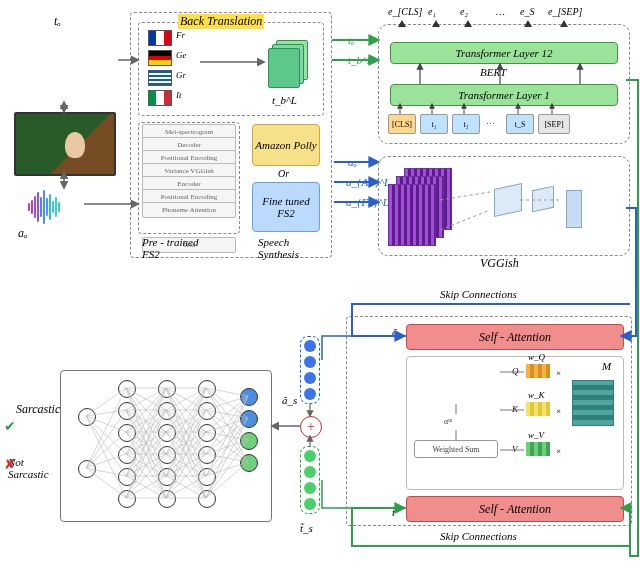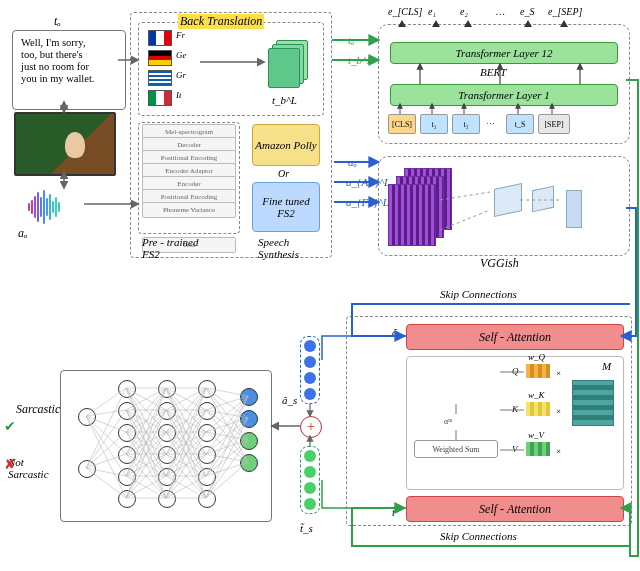--- a/index.html
+++ b/index.html
@@ -64,26 +64,20 @@
   .tick{color:#24a148;font-style:normal;font-size:14px}
   .cross{color:#d12e2e;font-style:normal;font-size:14px}
   
   svg.ov{position:absolute;left:0;top:0;width:640px;height:571px;pointer-events:none}
 </style>
 </head>
 <body>
 <div class="stage">
 
 <div class="lbl cap" style="left:54px;top:14px">tₒ</div>
-<div class="box solid" style="left:12px;top:30px;width:104px;height:70px;border-color:#777;padding:4px">
-  <div class="lbl" style="left:4px;top:2px;position:relative;font-style:normal;font-size:10.5px;line-height:1.15">Well, I'm sorry,
-too, but there's
-just no room for
-you in my wallet.</div>
-</div>
 <div class="photo" style="left:14px;top:112px"></div>
 
 <div class="wave" style="left:28px;top:190px">
   <span style="height:8px;background:#d13a8a"></span>
       <span style="height:14px;background:#c23aa8"></span>
       <span style="height:22px;background:#a64ad6"></span>
       <span style="height:30px;background:#7a5ae8"></span>
       <span style="height:20px;background:#5a7af0"></span>
       <span style="height:34px;background:#4a8ef7"></span>
       <span style="height:18px;background:#3aa0f7"></span>
@@ -111,24 +105,24 @@
       <div class="d2"></div>
       <div class="d3"></div>
     </div>
 <div class="lbl" style="left:272px;top:94px">t_b^L</div>
 
 <div class="box" style="left:138px;top:122px;width:100px;height:110px"></div>
 <div id="fs2rows">
       <div class="fsrow" style="left: 142px; width: 92px; top: 124px; position: absolute;">Mel-spectrogram</div>
       <div class="fsrow" style="left: 142px; width: 92px; top: 137px; position: absolute;">Decoder</div>
       <div class="fsrow" style="left: 142px; width: 92px; top: 150px; position: absolute;">Positional Encoding</div>
-      <div class="fsrow" style="left: 142px; width: 92px; top: 163px; position: absolute;">Encoder Adaptor</div>
+      <div class="fsrow" style="left: 142px; width: 92px; top: 163px; position: absolute;">Variance VGGish</div>
       <div class="fsrow" style="left: 142px; width: 92px; top: 176px; position: absolute;">Encoder</div>
       <div class="fsrow" style="left: 142px; width: 92px; top: 189px; position: absolute;">Positional Encoding</div>
-      <div class="fsrow" style="left: 142px; width: 92px; top: 202px; position: absolute;">Phoneme Variance</div>
+      <div class="fsrow" style="left: 142px; width: 92px; top: 202px; position: absolute;">Phoneme Attention</div>
       <div class="fsrow" style="left: 142px; width: 92px; top: 229px; position: absolute; margin-top: 8px;">Text</div>
     </div>
 <div class="lbl" style="left:142px;top:236px;font-size:11px;line-height:1.1">Pre - trained
 FS2</div>
 
 <div class="yellowblk" style="left:252px;top:124px;width:66px;height:40px">
       <span>Amazon
 Polly</span>
     </div>
 <div class="lbl" style="left:278px;top:168px;font-size:10px">Or</div>

